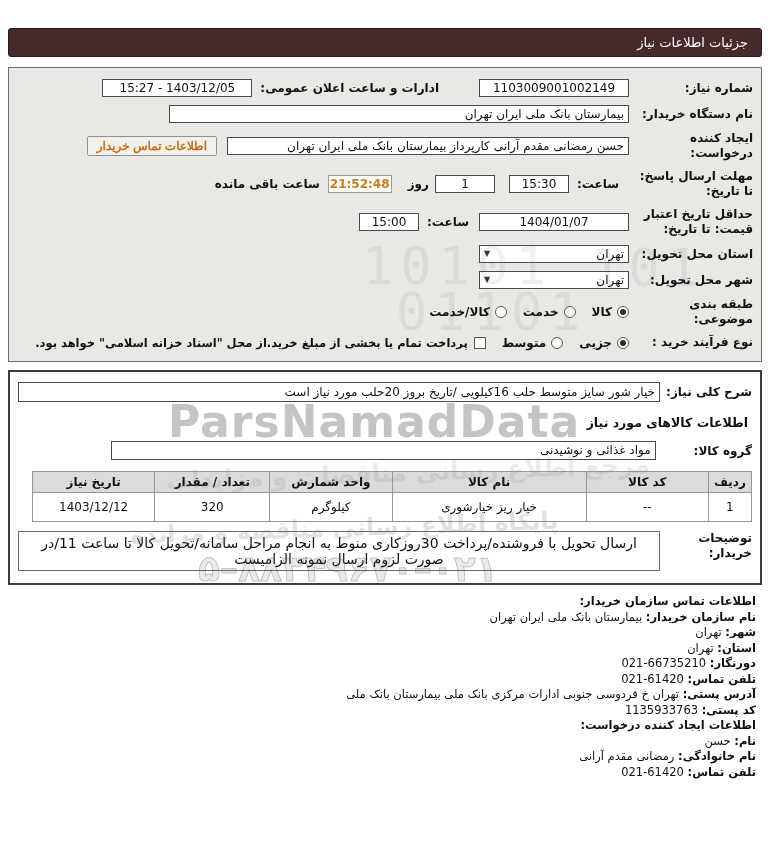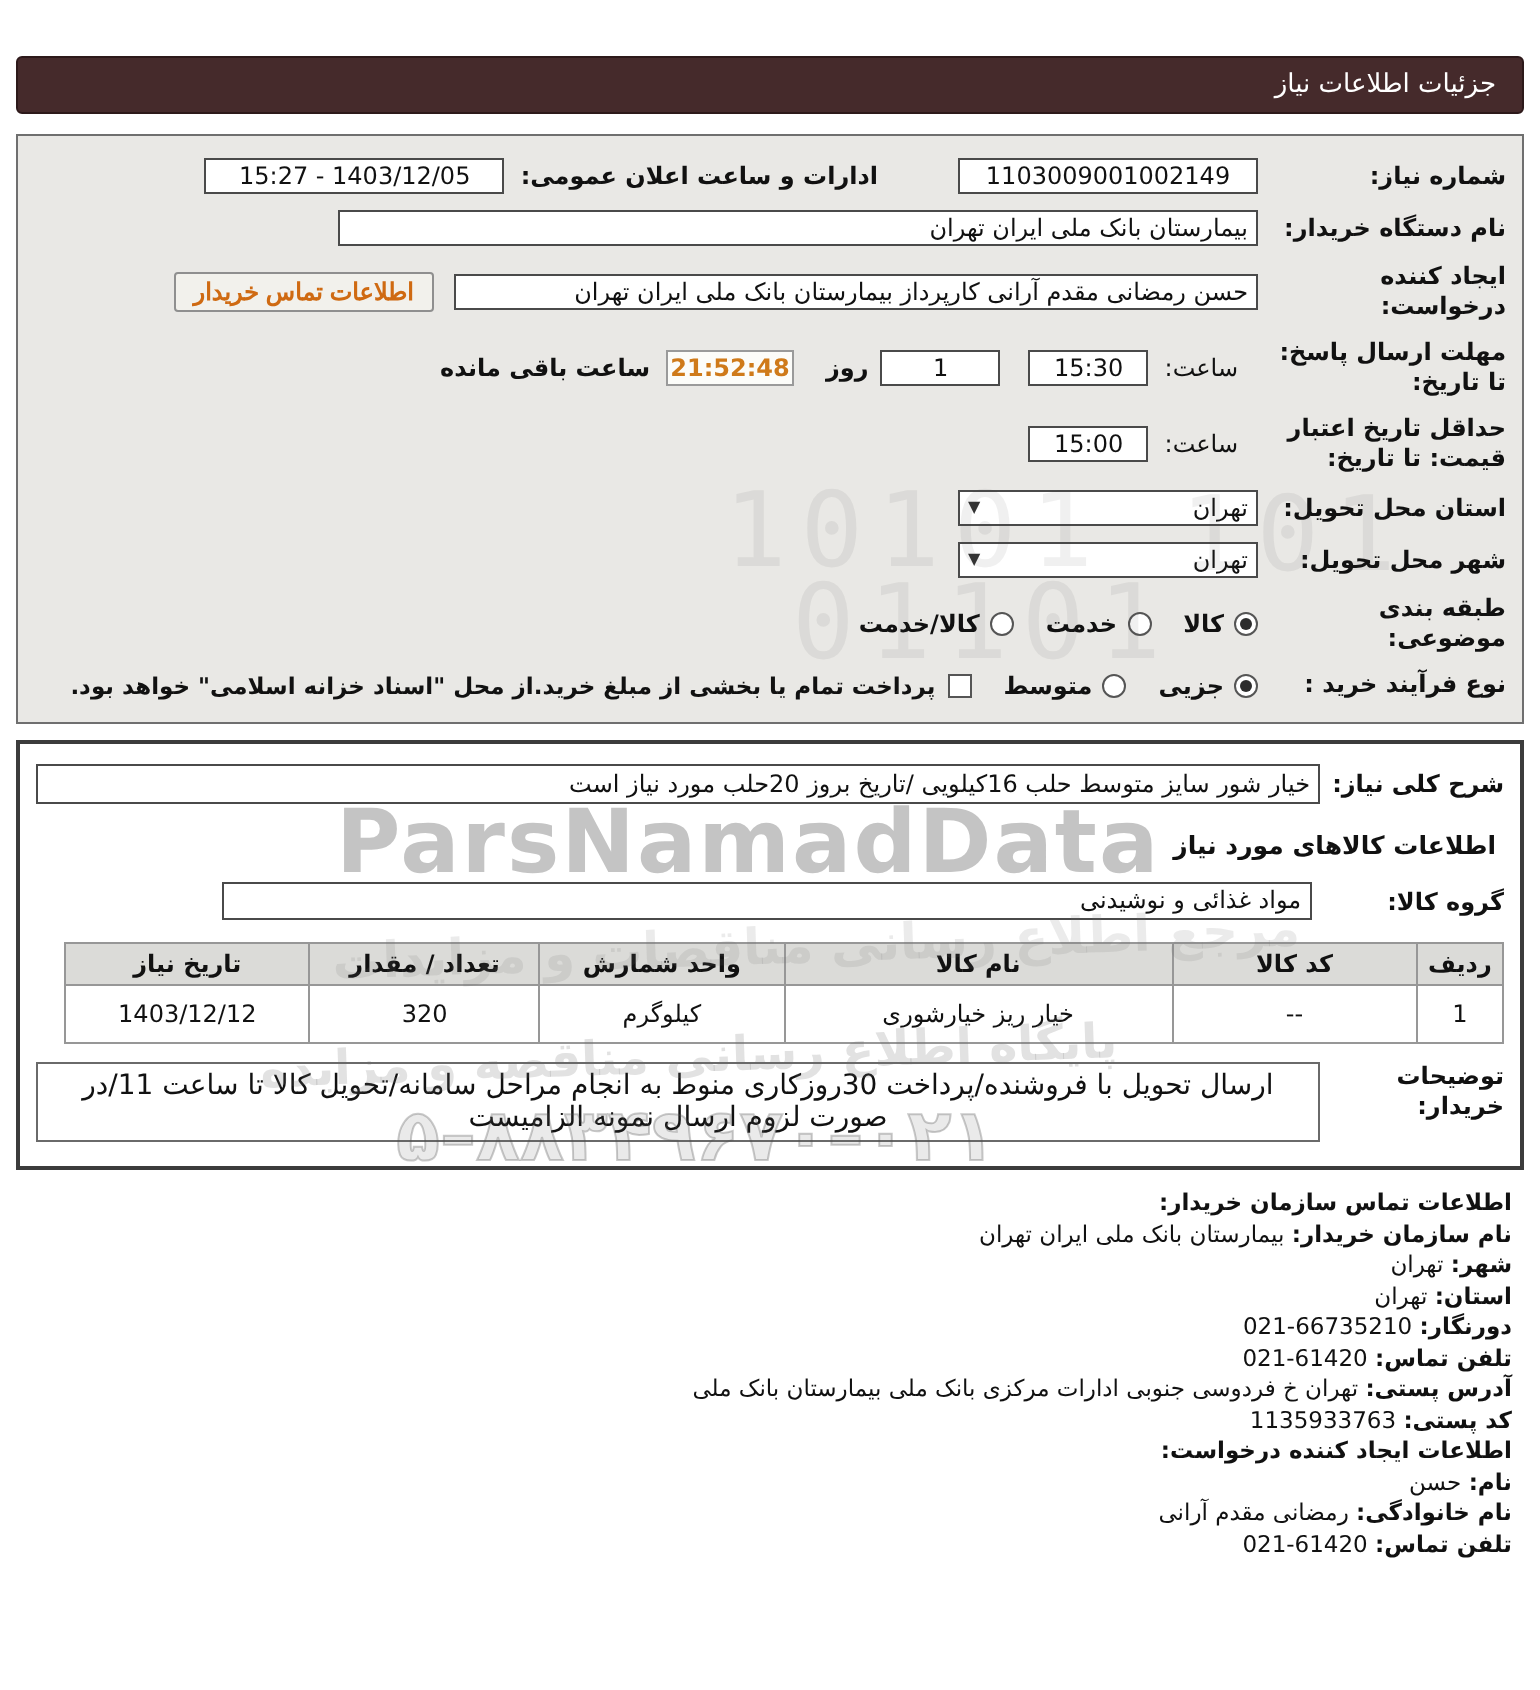--- a/index.html
+++ b/index.html
@@ -22,21 +22,21 @@
     padding:0 4px;font-size:12px;overflow:hidden;white-space:nowrap;flex-shrink:0;
   }
   .num{direction:ltr;unicode-bidi:isolate;text-align:center}
   .w150{width:150px}.w60{width:60px}
   .wide{width:460px}
   .med{width:402px}
   .btn{
     margin-right:10px;height:20px;border:1px solid #8f8f8f;background:#f2f1ec;border-radius:2px;
     color:#cf6a12;font-weight:bold;font-size:12px;padding:0 9px;line-height:18px;flex-shrink:0;cursor:pointer;
   }
-  .slabel{font-weight:normal;margin:0 10px 0 8px;flex-shrink:0}
+  .slabel{font-weight:bold;margin:0 10px 0 8px;flex-shrink:0}
   .slabel2{font-weight:bold;margin:0 40px 0 8px;flex-shrink:0}
   .gapR14{margin-right:14px}
   .dayword{font-weight:bold;margin-right:6px}
   .count{
     width:64px;margin-right:16px;color:#cf7a1a;font-weight:bold;border:1px solid #9a9a9a;
     background:#fcfcf9;height:18px;line-height:16px;text-align:center;flex-shrink:0;
   }
   .remains{font-weight:bold;margin-right:8px}
   .select{display:flex;justify-content:space-between;align-items:center}
   .select .arrow{font-size:8px;color:#333;padding-right:6px}
@@ -108,20 +108,21 @@
     <span class="slabel">ساعت:</span>
     <span class="inp w60 num">15:30</span>
     <span class="inp w60 num gapR14">1</span>
     <span class="dayword">روز</span>
     <span class="count num">21:52:48</span>
     <span class="remains">ساعت باقی مانده</span>
   </div>
 
   <div class="frow">
     <span class="lc">حداقل تاریخ اعتبار قیمت: تا تاریخ:</span>
+    <span class="inp w150 num">1404/01/07</span>
     <span class="slabel">ساعت:</span>
     <span class="inp w60 num">15:00</span>
   </div>
 
   <div class="frow">
     <span class="lc">استان محل تحویل:</span>
     <span class="inp w150 select">
       <span>تهران</span>
       <span class="arrow">▼</span>
     </span>

